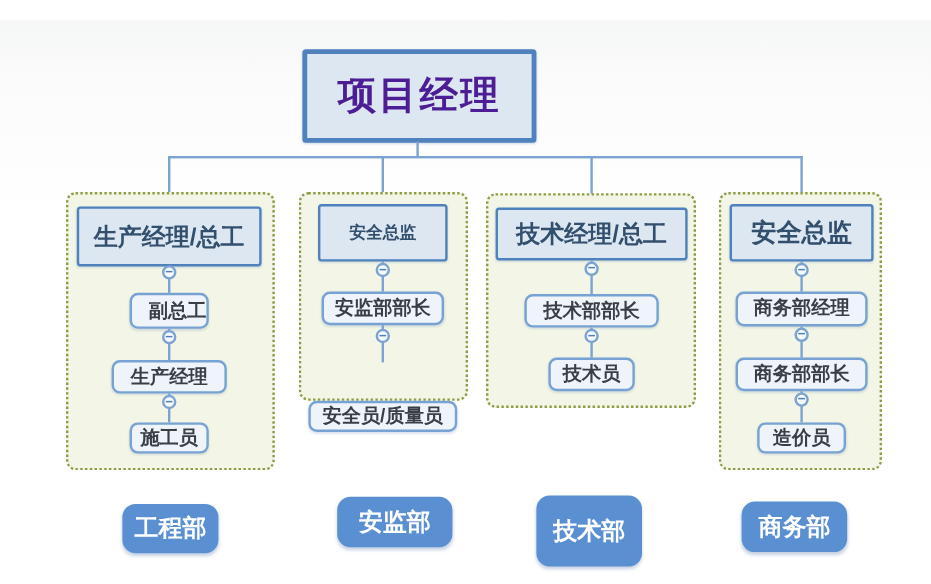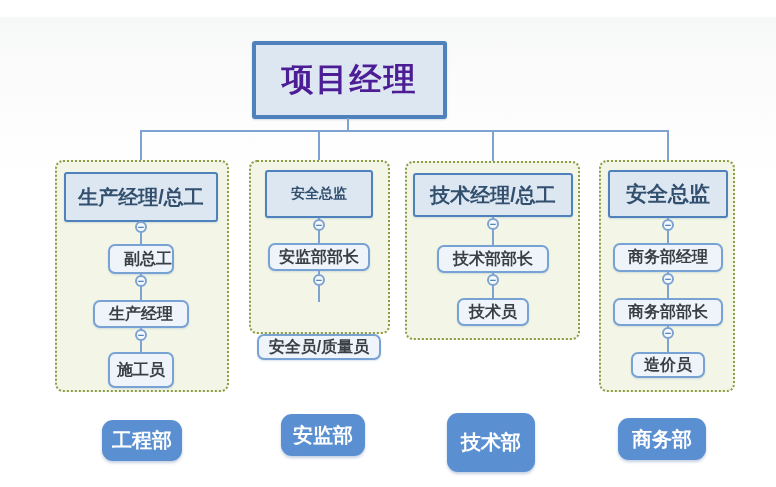--- a/index.html
+++ b/index.html
@@ -71,21 +71,21 @@
   <div class="abs sub-box" style="left:108px;top:244px;width:66px;height:30px;justify-content:flex-end;">
     <span>副总工</span>
   </div>
   <div class="abs vline" style="left:140px;top:274px;height:26px;"></div>
   <div class="abs collapse" style="left:135px;top:275px;"><span>−</span></div>
   <div class="abs sub-box" style="left:93px;top:300px;width:96px;height:28px;">
     <span>生产经理</span>
   </div>
   <div class="abs vline" style="left:140px;top:328px;height:24px;"></div>
   <div class="abs collapse" style="left:135px;top:329px;"><span>−</span></div>
-  <div class="abs sub-box" style="left:108px;top:352px;width:66px;height:36px;">
+  <div class="abs sub-box" style="left:108px;top:352px;width:66px;height:26px;">
     <span>施工员</span>
   </div>
 
   <div class="abs hdr-box" style="left:265px;top:170px;width:108px;height:48px;font-size:14px;">
     <span>安全总监</span>
   </div>
   <div class="abs vline" style="left:318px;top:218px;height:25px;"></div>
   <div class="abs collapse" style="left:313px;top:219px;"><span>−</span></div>
   <div class="abs sub-box" style="left:268px;top:243px;width:102px;height:28px;">
     <span>安监部部长</span>
@@ -125,21 +125,21 @@
   </div>
   <div class="abs vline" style="left:667px;top:326px;height:26px;"></div>
   <div class="abs collapse" style="left:662px;top:327px;"><span>−</span></div>
   <div class="abs sub-box" style="left:631px;top:352px;width:74px;height:26px;">
     <span>造价员</span>
   </div>
 
   <div class="abs dept" style="left:102px;top:420px;width:80px;height:41px;">
     <span>工程部</span>
   </div>
-  <div class="abs dept" style="left:281px;top:414px;width:84px;height:42px;justify-content:center;">
+  <div class="abs dept" style="left:281px;top:414px;width:96px;height:42px;justify-content:center;">
     <span>安监部</span>
   </div>
   <div class="abs dept" style="left:447px;top:413px;width:88px;height:59px;">
     <span>技术部</span>
   </div>
   <div class="abs dept" style="left:618px;top:418px;width:88px;height:42px;">
     <span>商务部</span>
   </div>
 
 </div>

